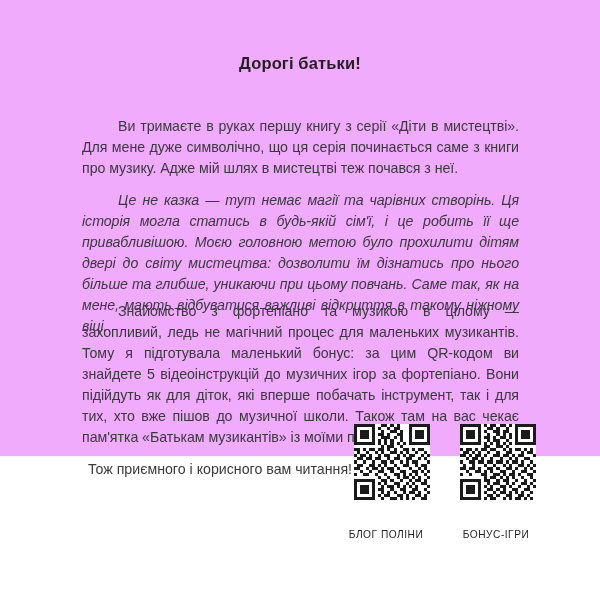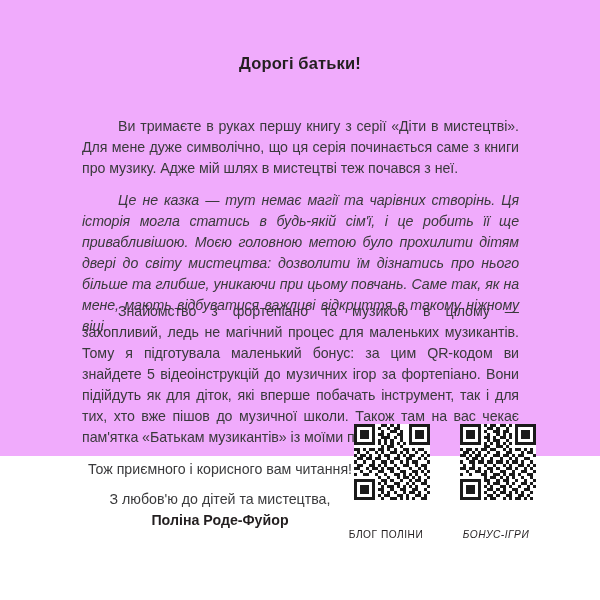--- a/index.html
+++ b/index.html
@@ -67,21 +67,21 @@
   #sign-block .sign-name {
     font-weight: bold;
     color: #231f20;
   }
 
   .qr-group {
     position: absolute;
     top: 424px;
   }
   #qr-group-1 { left: 354px; }
-  #qr-group-2 { left: 460px; font-style: italic; }
+  #qr-group-2 { left: 460px; }
 
   .qr-box {
     width: 76px;
     height: 76px;
     background: #ffffff;
     display: block;
   }
   .qr-box svg { display: block; }
 
   .qr-caption {
@@ -112,24 +112,20 @@
   </div>
 
   <div class="body-block" id="para-3">
     <p>Знайомство з фортепіано та музикою в цілому — захопливий, ледь не магічний процес для маленьких музикантів. Тому я підготувала маленький бонус: за цим QR-кодом ви знайдете 5 відеоінструкцій до музичних ігор за фортепіано. Вони підійдуть як для діток, які вперше побачать інструмент, так і для тих, хто вже пішов до музичної школи. Також там на вас чекає пам'ятка «Батькам музикантів» із моїми порадами.</p>
   </div>
 
   <div class="closing" id="closing-line">
     <span>Тож приємного і корисного вам читання!</span>
   </div>
 
-  <div class="closing" id="sign-block">
-    <div>З любов'ю до дітей та мистецтва,</div>
-    <div class="sign-name">Поліна Роде-Фуйор</div>
-  </div>
 
   <div class="qr-group" id="qr-group-1">
     <div class="qr-box">
       <svg width="76" height="76" viewBox="0 0 25 25" shape-rendering="crispEdges" role="img">
         <rect width="25" height="25" fill="#ffffff"></rect>
         <g fill="#1a1a1a">
           <rect x="0" y="0" width="7" height="1"></rect>
             <rect x="9" y="0" width="2" height="1"></rect>
             <rect x="12" y="0" width="1" height="1"></rect>
             <rect x="14" y="0" width="1" height="1"></rect>

